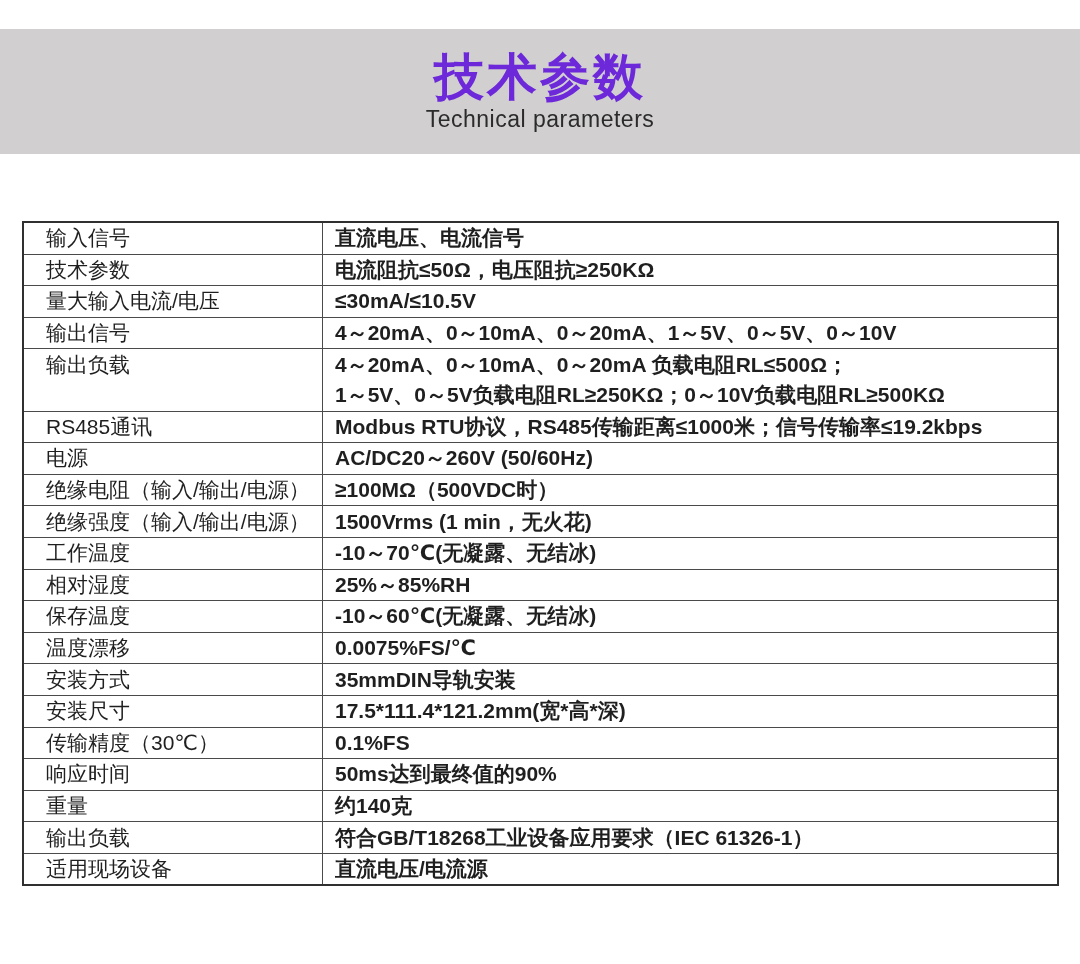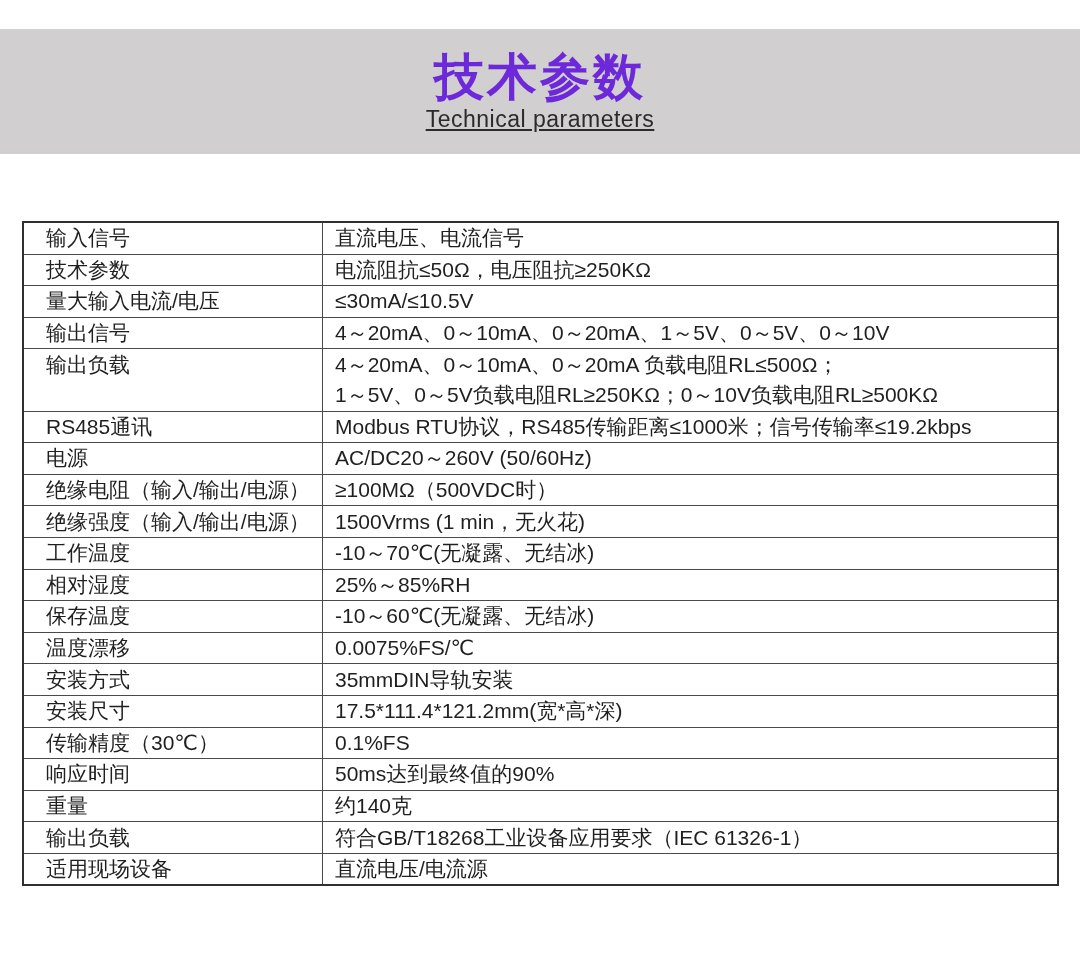--- a/index.html
+++ b/index.html
@@ -34,21 +34,20 @@
     color: #6d28d9;
     line-height: 1.05;
   }
   .title-en {
     font-size: 23px;
     font-weight: 400;
     letter-spacing: 0.5px;
     color: #2b2b2b;
     margin-top: 3px;
     line-height: 1.1;
-    text-decoration: underline;
   }
   table.spec-table {
     position: absolute;
     left: 22px;
     top: 221px;
     width: 1036px;
     border-collapse: collapse;
     table-layout: fixed;
     border: 2px solid #303030;
   }
@@ -62,21 +61,21 @@
   td.label-cell { width: 298px; }
   td.value-cell { width: 734px; }
   .cell-line {
     height: 30.6px;
     display: flex;
     align-items: center;
     white-space: nowrap;
     overflow: hidden;
   }
   td.label-cell .cell-line { padding-left: 22px;  padding-right: 4px; }
-  td.value-cell .cell-line { padding-left: 12px; padding-right: 4px; }
+  td.value-cell .cell-line { padding-left: 12px; padding-right: 4px; font-weight: bold; }
 </style>
 </head>
 <body>
 
 <div class="page">
 
   <div class="title-band">
     <div class="title-cn">技术参数</div>
     <div class="title-en">Technical parameters</div>
   </div>

